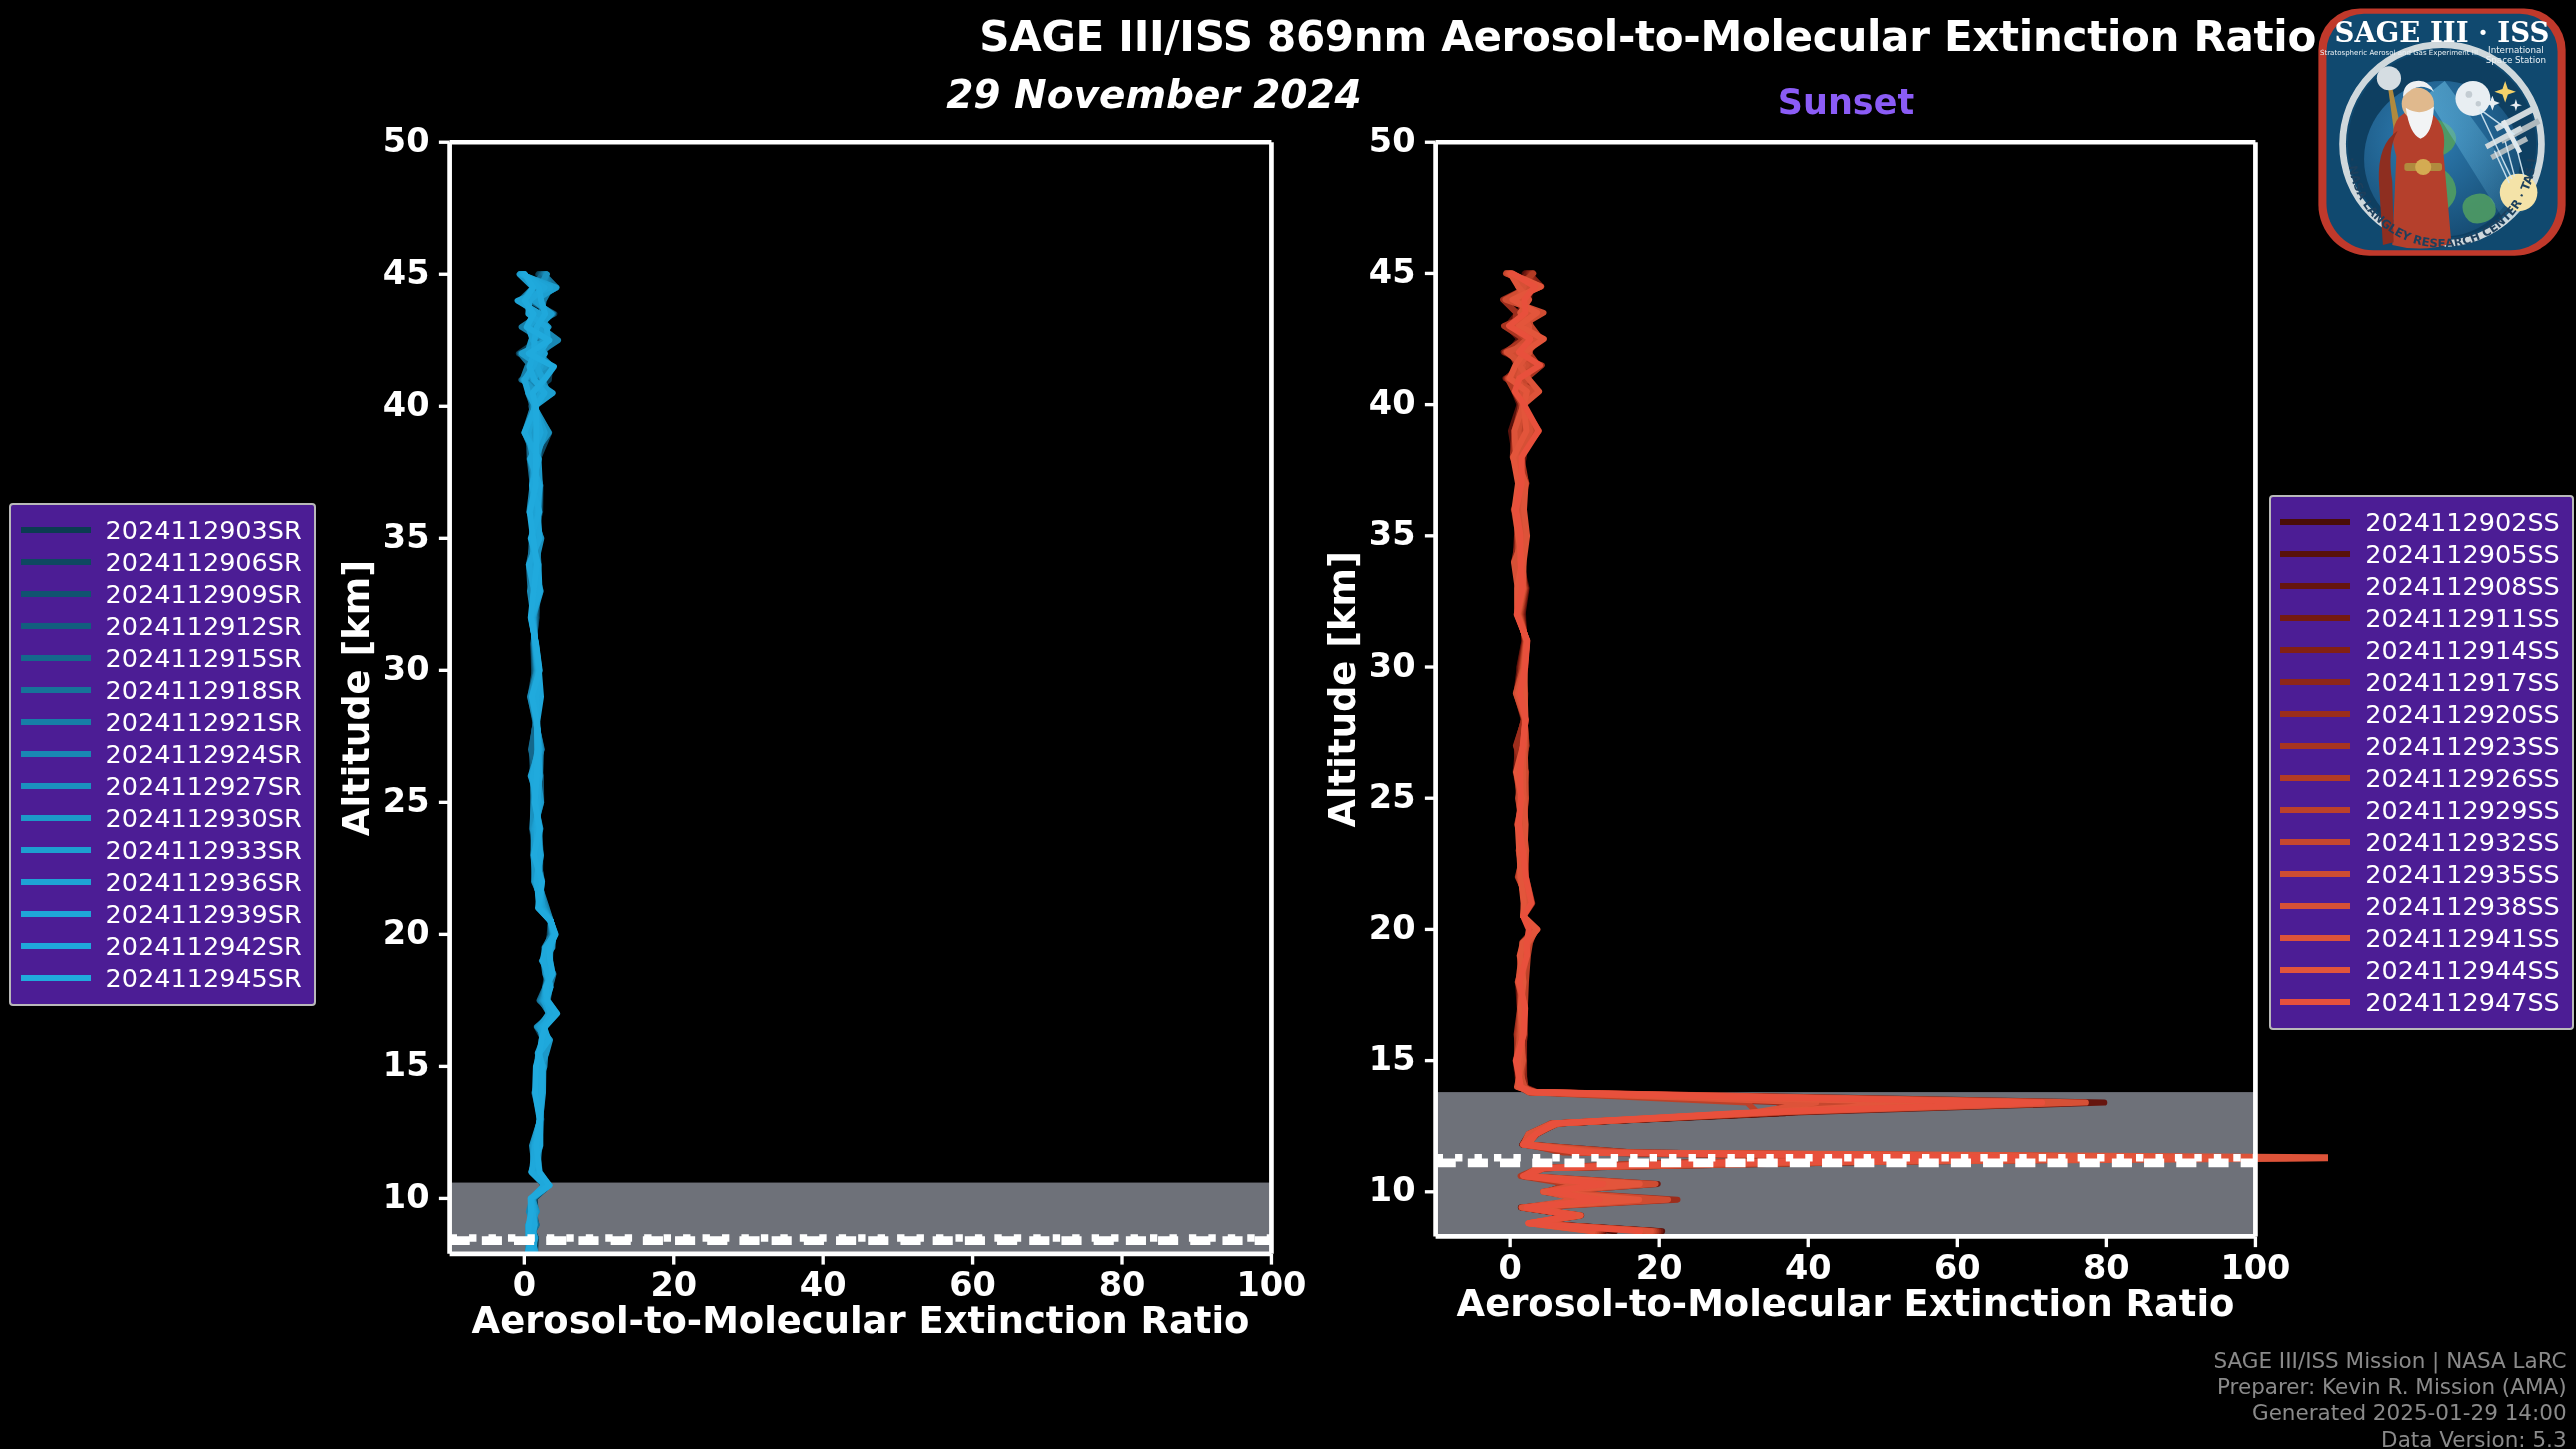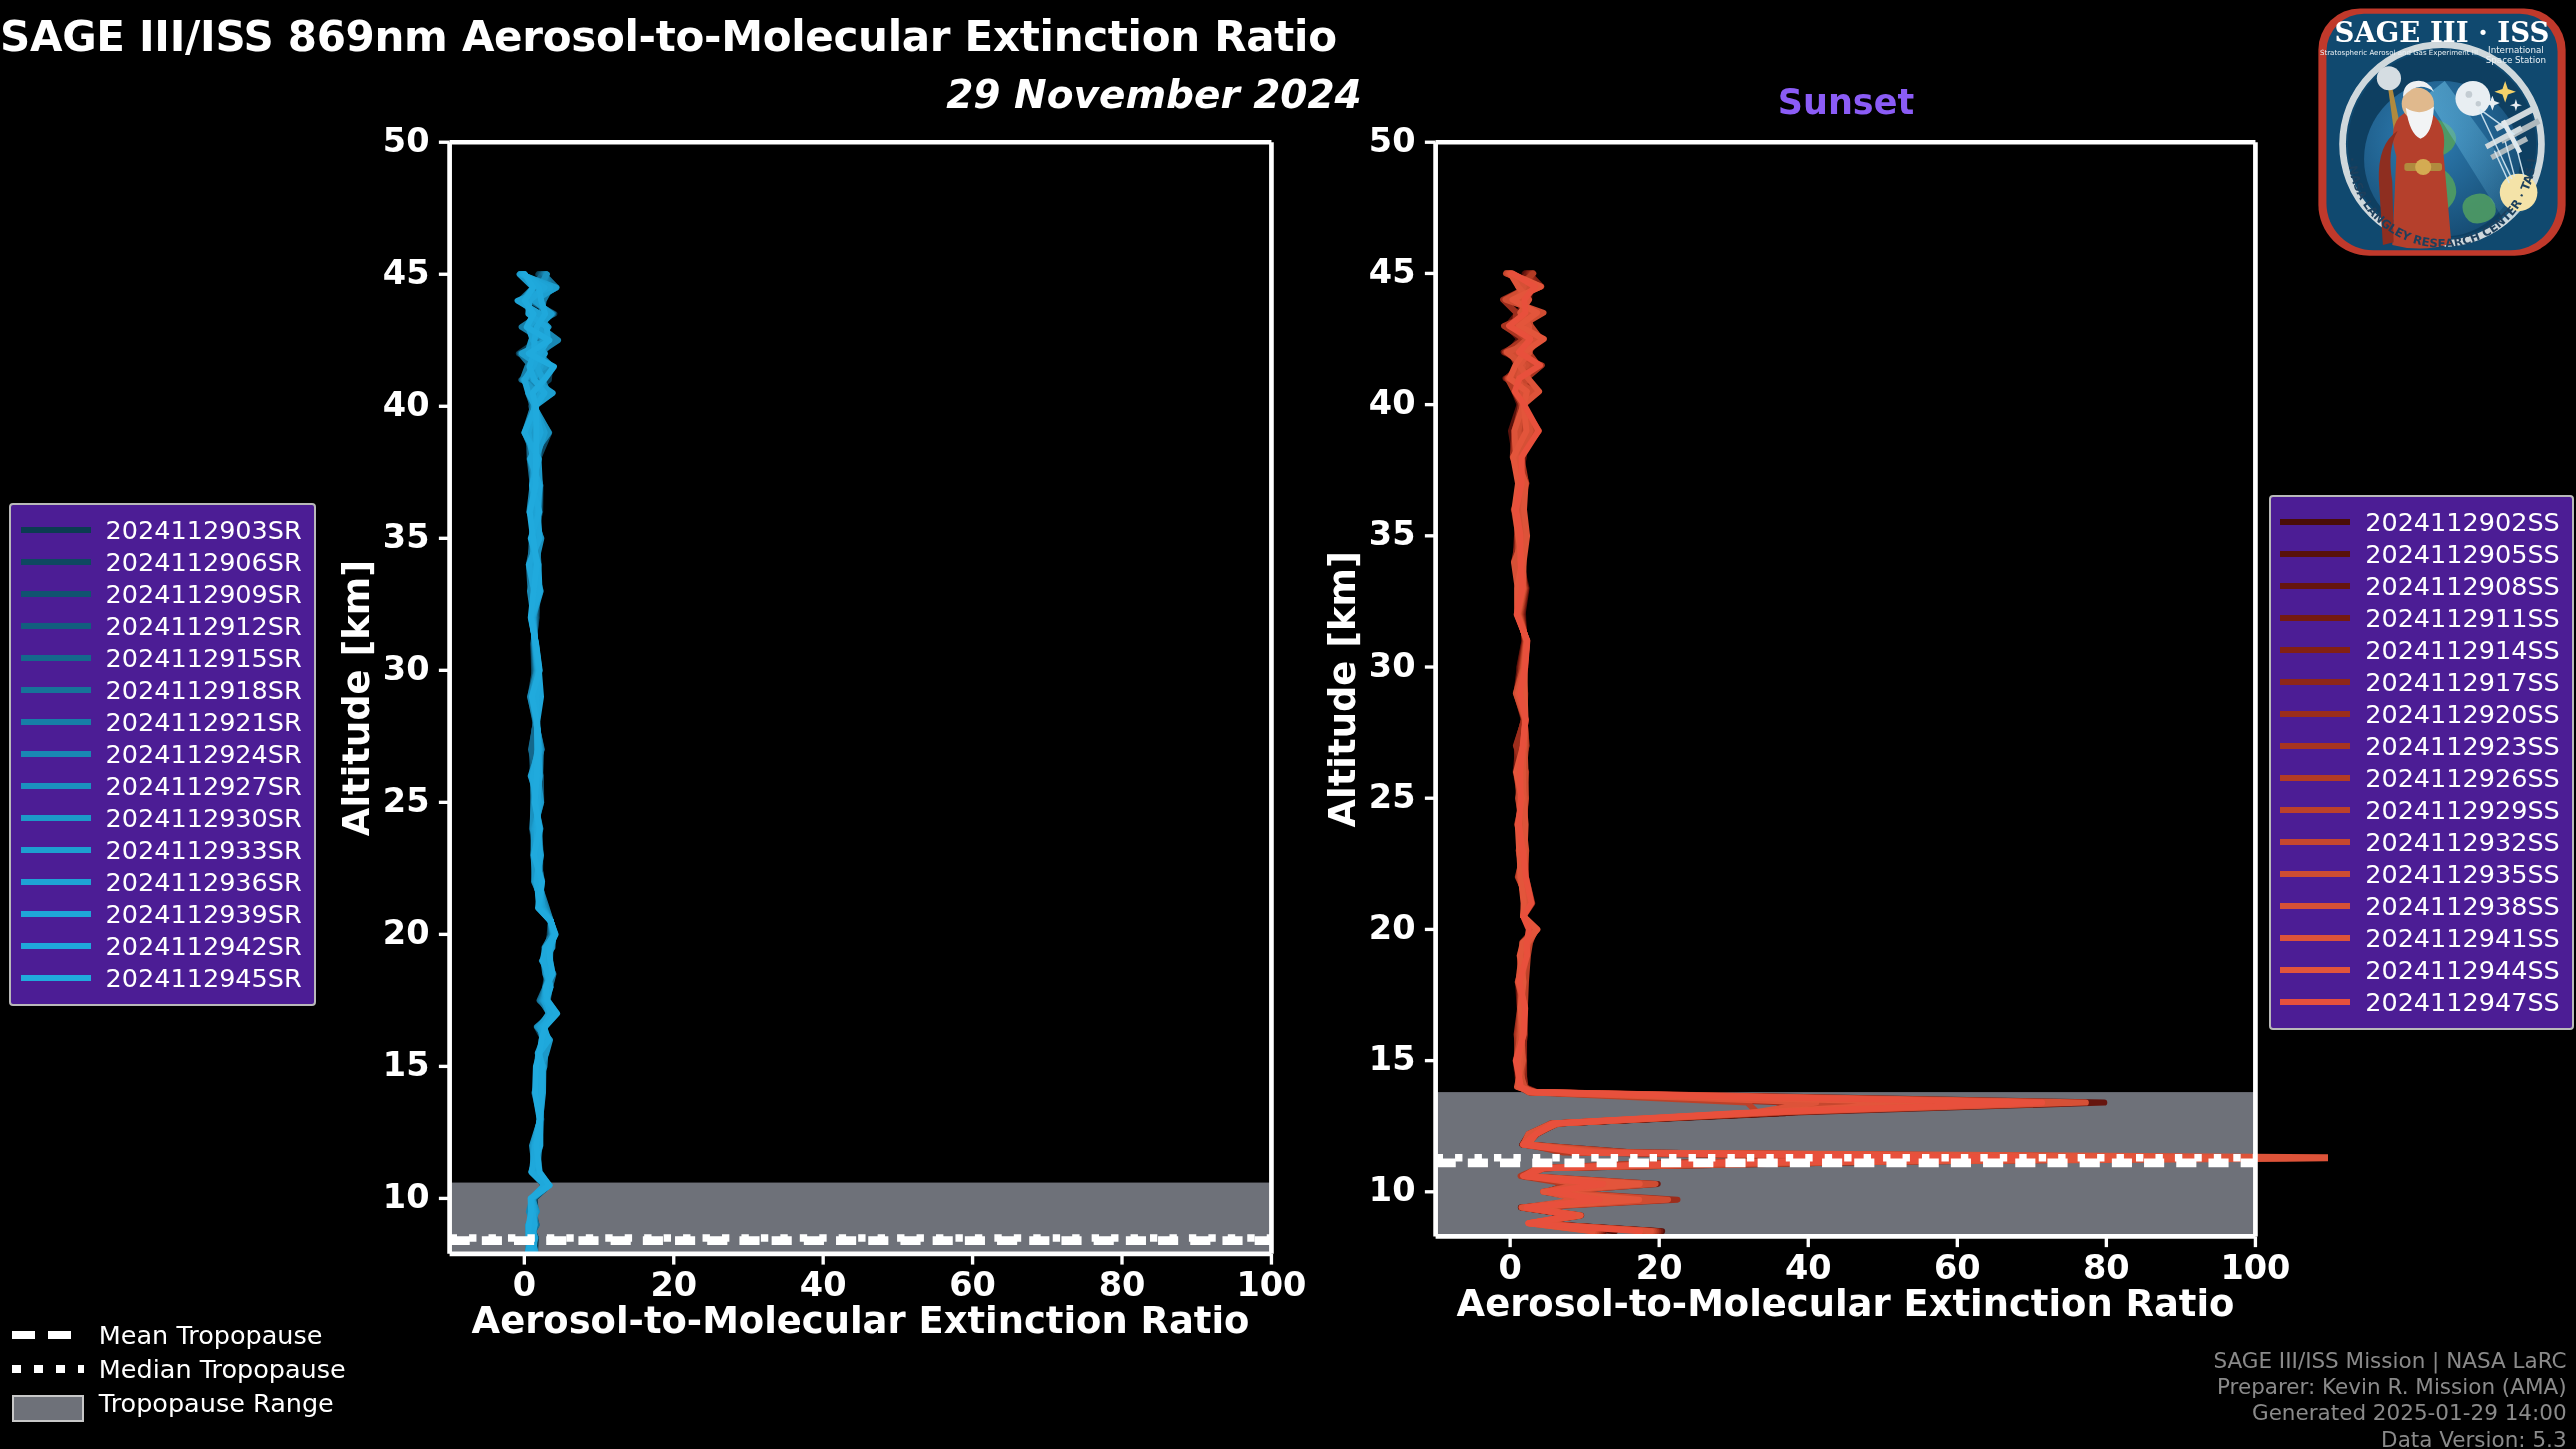--- a/index.html
+++ b/index.html
@@ -3,23 +3,24 @@
 <meta charset="utf-8">
 <style>
   html,body{margin:0;padding:0;background:#000;}
   body{width:2576px;height:1449px;overflow:hidden;font-family:"DejaVu Sans",sans-serif;color:#fff;}
   #root{position:relative;width:2576px;height:1449px;background:#000;}
 
   .abs{position:absolute;}
 
   
   #main-title{
-    left:0;top:12px;width:2308px;text-align:left;
+    left:0;top:12px;width:2308px;text-align:right;
     font-size:42px;font-weight:bold;color:#ffffff;letter-spacing:-0.3px;
     font-family:"DejaVu Sans",sans-serif;
+    padding-left:8px;
   }
   #date-subtitle{
     left:0;top:72px;width:2308px;text-align:center;
     font-size:39px;font-weight:bold;color:#ffffff;font-style:italic;
   }
   #sunrise-label{
     left:449px;top:82px;width:822px;text-align:center;
     font-size:35px;font-weight:bold;color:#ffffff;
   }
   #sunset-label{
@@ -330,40 +331,20 @@
       <div class="legend-row">
         <div class="legend-swatch" style="background: rgb(227, 85, 59);"></div>
         <div class="legend-label">2024112944SS</div>
       </div>
       <div class="legend-row">
         <div class="legend-swatch" style="background: rgb(232, 80, 60);"></div>
         <div class="legend-label">2024112947SS</div>
       </div>
     </div>
 
-  <div class="abs" id="tropo-key">
-    <div class="tk-row">
-      <div class="tk-sw">
-          <div class="dash-sw"></div>
-        </div>
-      <div class="tk-label">Mean Tropopause</div>
-    </div>
-    <div class="tk-row">
-      <div class="tk-sw">
-          <div class="dot-sw"></div>
-        </div>
-      <div class="tk-label">Median Tropopause</div>
-    </div>
-    <div class="tk-row">
-      <div class="tk-sw">
-          <div class="band-sw"></div>
-        </div>
-      <div class="tk-label">Tropopause Range</div>
-    </div>
-  </div>
 
   <div class="abs" id="credits">
     <div>SAGE III/ISS Mission | NASA LaRC</div>
     <div>Preparer: Kevin R. Mission (AMA)</div>
     <div>Generated 2025-01-29 14:00</div>
     <div>Data Version: 5.3</div>
   </div>
 
   <div class="abs" id="mission-patch">
     <svg width="258" height="258" viewBox="0 0 384 384">

